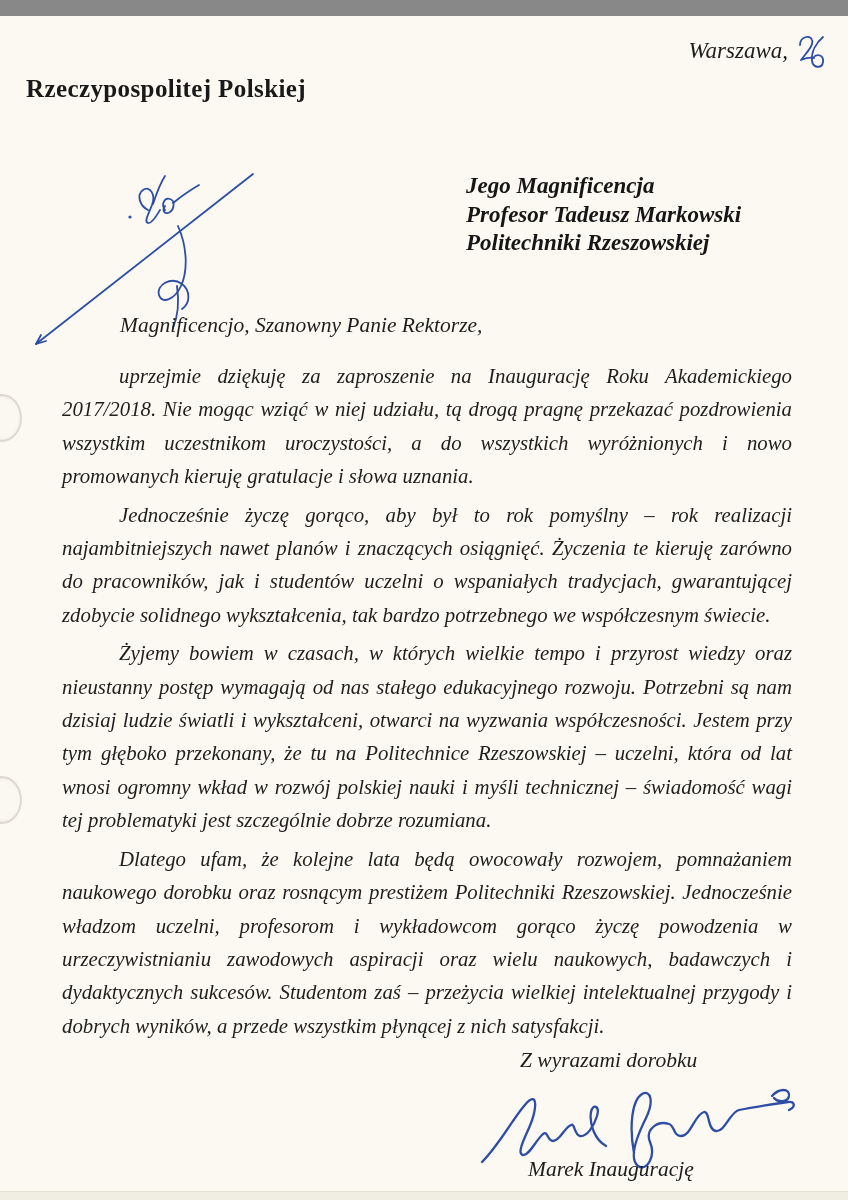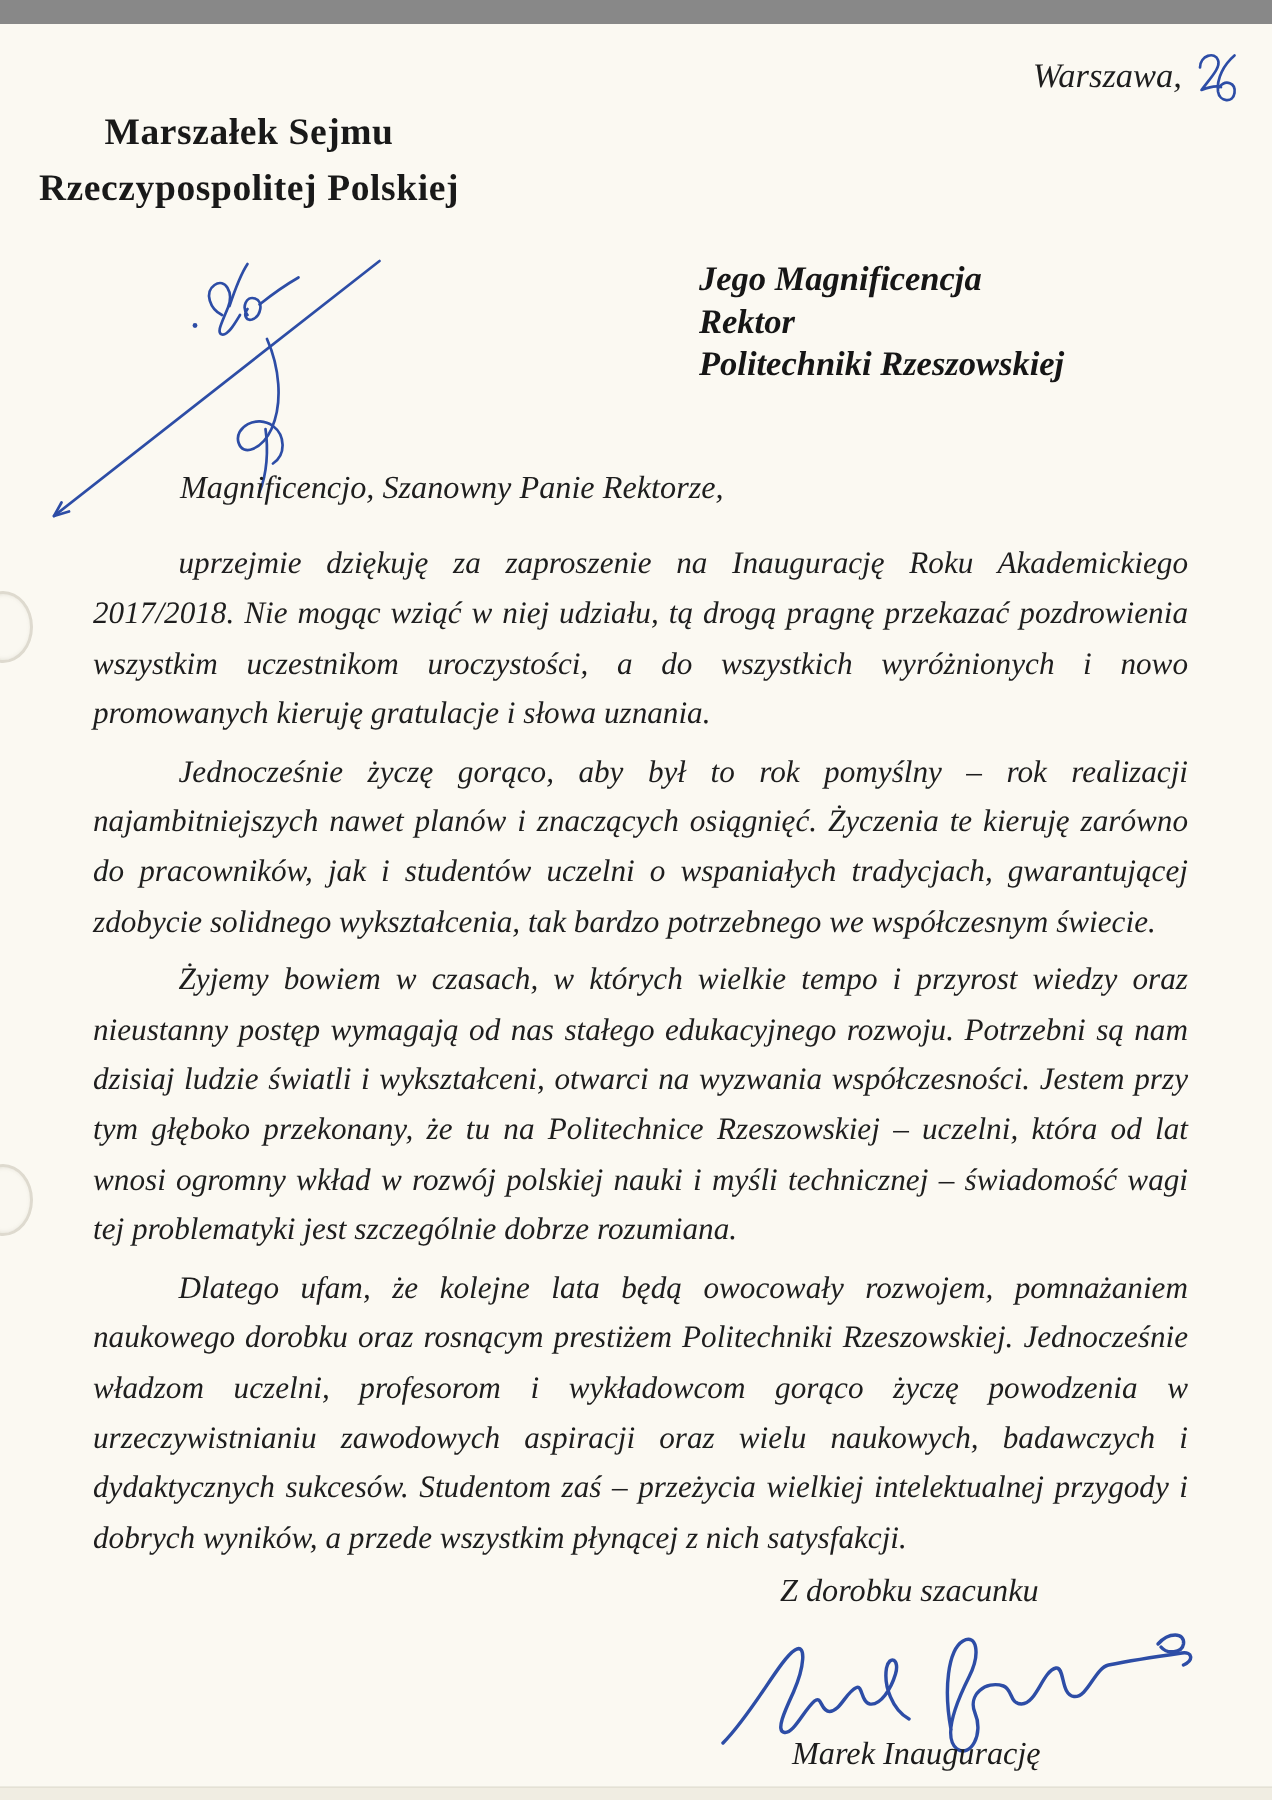--- a/index.html
+++ b/index.html
@@ -84,55 +84,54 @@
   <div class="dateline">
     <span>Warszawa,</span>
     <svg class="hand-day" viewBox="0 0 32 40">
       <path class="ink-thin" d="M5,13 C5,5 15,2 17,8 C19,13 12,20 6,28 C11,26 16,25 19,26"></path>
       <path class="ink-thin" d="M28,5 C21,11 16,20 17,29 C18,36 27,37 28,30 C29,23 22,21 18,26"></path>
     </svg>
     <span class="sr-only">26</span>
   </div>
 
   <div class="letterhead">
-    <div>Marszałek Sejmu</div>
     <div>Rzeczypospolitej Polskiej</div>
   </div>
 
   <svg class="annotation" viewBox="0 0 244 188">
     <path class="ink-thin" d="M227,10 L10,180"></path>
     <path class="ink-thin" d="M10,180 l10,-3 M10,180 l5,-9"></path>
 
     <path class="ink-thin" d="M122,46 C114,42 110,31 117,26 C124,21 130,31 126,41 C122,51 118,58 122,59 C126,60 131,51 134,46"></path>
     <path class="ink-thin" d="M127,40 C131,28 135,18 139,12"></path>
     <path class="ink-thin" d="M139,46 C135,41 138,33 144,35 C150,37 148,47 142,49 C138,50 136,46 139,42"></path>
     <path class="ink-thin" d="M147,39 C157,31 166,25 173,21"></path>
     <circle cx="104" cy="53" r="1.6" fill="#2d4da6"></circle>
 
     <path class="ink-thin" d="M152,62 C160,80 163,104 155,122 C149,135 136,141 133,131 C130,121 145,112 156,120 C164,126 165,139 156,145"></path>
     <path class="ink-thin" d="M151,122 C153,136 152,152 147,164"></path>
   </svg>
   <span class="sr-only">do</span>
 
   <div class="recipient">
     <div>Jego Magnificencja</div>
-    <div>Rektor</div>
+    <div>Profesor Tadeusz Markowski</div>
     <div>Politechniki Rzeszowskiej</div>
   </div>
 
   <div class="salutation">Magnificencjo, Szanowny Panie Rektorze,</div>
 
   <div class="letter-body">
     <p>uprzejmie dziękuję za zaproszenie na Inaugurację Roku Akademickiego 2017/2018. Nie mogąc wziąć w niej udziału, tą drogą pragnę przekazać pozdrowienia wszystkim uczestnikom uroczystości, a do wszystkich wyróżnionych i nowo promowanych kieruję gratulacje i słowa uznania.</p>
     <p>Jednocześnie życzę gorąco, aby był to rok pomyślny – rok realizacji najambitniejszych nawet planów i znaczących osiągnięć. Życzenia te kieruję zarówno do pracowników, jak i studentów uczelni o wspaniałych tradycjach, gwarantującej zdobycie solidnego wykształcenia, tak bardzo potrzebnego we współczesnym świecie.</p>
     <p>Żyjemy bowiem w czasach, w których wielkie tempo i przyrost wiedzy oraz nieustanny postęp wymagają od nas stałego edukacyjnego rozwoju. Potrzebni są nam dzisiaj ludzie światli i wykształceni, otwarci na wyzwania współczesności. Jestem przy tym głęboko przekonany, że tu na Politechnice Rzeszowskiej – uczelni, która od lat wnosi ogromny wkład w rozwój polskiej nauki i myśli technicznej – świadomość wagi tej problematyki jest szczególnie dobrze rozumiana.</p>
     <p>Dlatego ufam, że kolejne lata będą owocowały rozwojem, pomnażaniem naukowego dorobku oraz rosnącym prestiżem Politechniki Rzeszowskiej. Jednocześnie władzom uczelni, profesorom i wykładowcom gorąco życzę powodzenia w urzeczywistnianiu zawodowych aspiracji oraz wielu naukowych, badawczych i dydaktycznych sukcesów. Studentom zaś – przeżycia wielkiej intelektualnej przygody i dobrych wyników, a przede wszystkim płynącej z nich satysfakcji.</p>
   </div>
 
-  <div class="valediction">Z dorobku szacunku</div>
+  <div class="valediction">Z wyrazami dorobku</div>
 
   <svg class="signature" viewBox="0 0 338 94">
     <path class="ink" d="M6,84 C26,64 44,28 54,22 C62,17 60,34 53,50 C47,63 41,76 47,77 C53,78 60,62 67,56 C72,52 71,63 77,63 C84,63 88,50 95,47 C99,45 98,57 104,58 C111,59 118,48 121,38 C124,28 117,25 115,34 C113,46 119,62 130,68"></path>
     <path class="ink" d="M158,75 C153,48 156,22 166,16 C175,11 178,24 170,40 C162,56 152,80 162,88 C171,94 180,78 174,64 C169,52 181,42 193,46 C199,48 197,58 205,58 C215,58 219,36 228,34 C234,33 231,52 240,53 C249,54 254,34 263,32 C278,29 298,26 312,24 C319,23 320,29 313,32"></path>
     <path class="ink" d="M296,18 C303,10 314,10 313,18 C312,24 302,25 298,20"></path>
   </svg>
 
   <div class="signer-name">Marek Inaugurację</div>
 
   <div class="punch top"></div>

